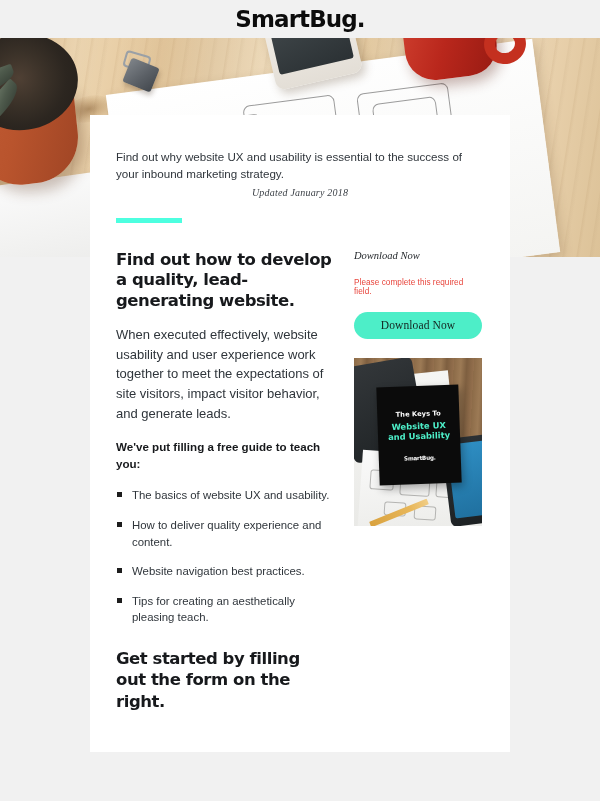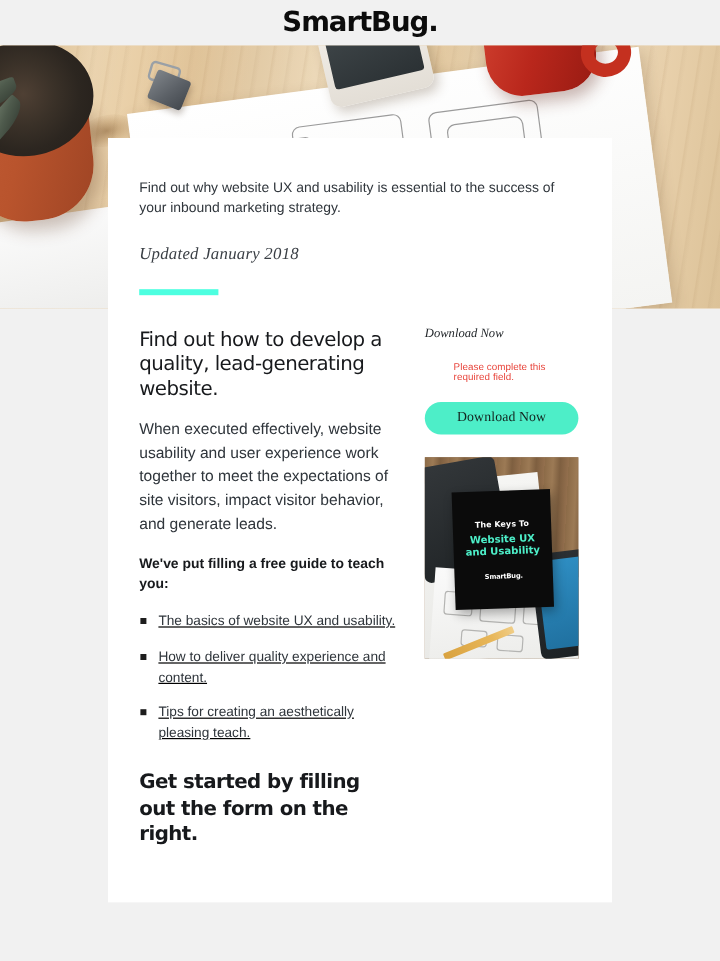--- a/index.html
+++ b/index.html
@@ -213,67 +213,68 @@
     font-size: 26.5px;
     line-height: 1.23;
     color: #1a1a1a;
     letter-spacing: -0.2px;
     margin-bottom: 15px;
   }
   .lede {
     font-size: 11.6px;
     line-height: 1.45;
     color: #30363c;
-    margin-bottom: 22px;
+    margin-bottom: 4px;
   }
   .updated {
     font-family: "Liberation Serif", serif;
     font-style: italic;
-    font-size: 14px;
+    font-size: 10px;
     color: #3a3f45;
     letter-spacing: 0.2px;
+    text-align: center;
   }
   .accent-bar {
     width: 66px; height: 5px;
     margin-top: 20px;
     background: #4dffe0;
   }
 
   
   .body-grid {
     display: flex;
     gap: 22px;
     margin-top: 27px;
   }
   .col-left { width: 216px; flex: none; }
   .col-right { width: 128px; flex: none; }
 
   h2.sub {
     font-family: "DejaVu Sans", sans-serif;
-    font-weight: 400;
+    font-weight: 700;
     font-size: 16.5px;
     line-height: 1.26;
     color: #17191c;
     letter-spacing: -0.45px;
     margin-bottom: 13px;
   }
   p.para {
     font-size: 13px;
     line-height: 1.52;
     color: #2f353b;
     margin-bottom: 14px;
   }
   p.lead-in {
     font-weight: 700;
     font-size: 11.6px;
     line-height: 1.5;
     color: #17191c;
     margin-bottom: 15px;
   }
-  ul.bullets { list-style: none; text-decoration: underline; }
+  ul.bullets { list-style: none; }
   ul.bullets li {
     position: relative;
     padding-left: 16px;
     font-size: 11.4px;
     line-height: 1.45;
     color: #2f353b;
     margin-bottom: 13px;
   }
   ul.bullets li::before {
     content: "";
@@ -310,21 +311,20 @@
     color: #2f353b;
     padding: 0 0 5px 0;
     outline: none;
   }
   .email-input::placeholder { color: #a7abaf; }
   .error-msg {
     font-size: 8.2px;
     color: #e8453c;
     margin-top: 5px;
     letter-spacing: 0.05px;
-    margin-left: 24px;
   }
   .cta {
     width: 100%;
     margin-top: 16px;
     padding: 7px 0 8px 0;
     background: #4deec8;
     border: none;
     border-radius: 16px;
     font-family: "Liberation Serif", serif;
     font-size: 11.5px;
@@ -482,20 +482,21 @@
   <div class="body-grid">
 
     <div class="col-left">
       <h2 class="sub">Find out how to develop a quality, lead-generating website.</h2>
       <p class="para">When executed effectively, website usability and user experience work together to meet the expectations of site visitors, impact visitor behavior, and generate leads.</p>
       <p class="lead-in">We've put filling a free guide to teach you:</p>
 
       <ul class="bullets">
         <li>The basics of website UX and usability.</li>
         <li>How to deliver quality experience and content.</li>
+        <li>Website navigation best practices.</li>
         <li>Tips for creating an aesthetically pleasing teach.</li>
       </ul>
 
       <h2 class="closing">Get started by filling out the form on the right.</h2>
 
     </div>
 
     <div class="col-right">
       <div class="form-label">Download Now</div>
 

